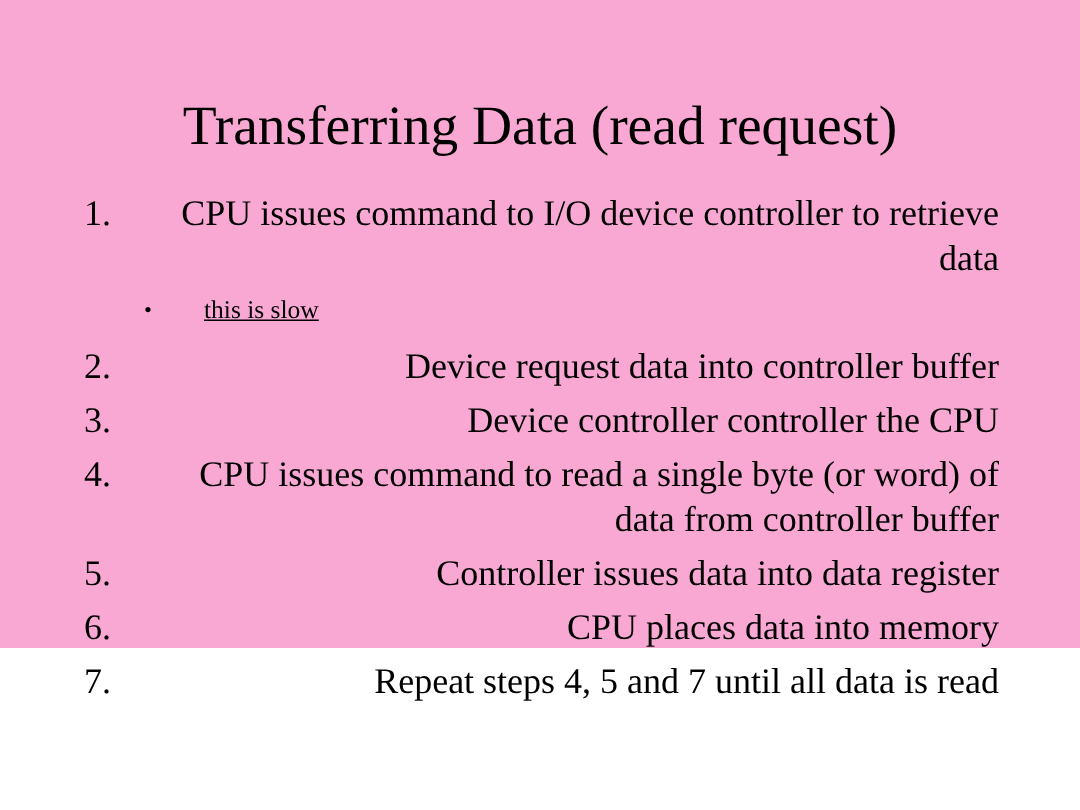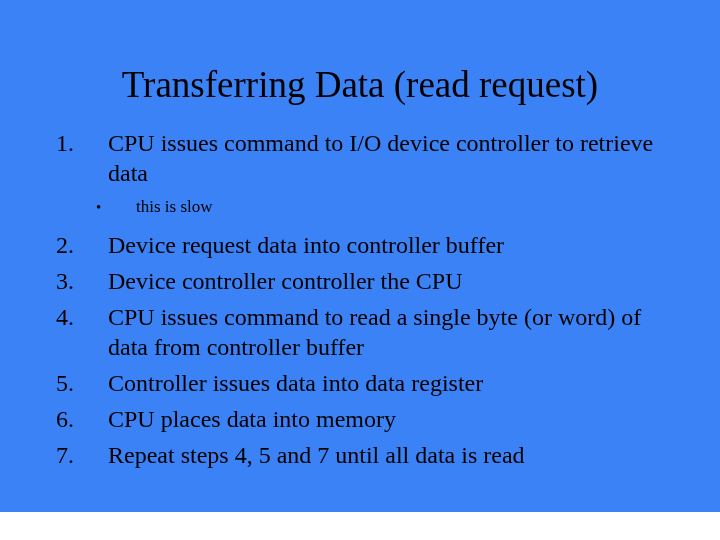--- a/index.html
+++ b/index.html
@@ -11,22 +11,22 @@
     width: 720px;
     height: 540px;
     background: #ffffff;
     font-family: "Liberation Serif", "DejaVu Serif", serif;
     color: #000000;
     overflow: hidden;
   }
   .slide {
     position: relative;
     width: 720px;
-    height: 512px;
-    background: #3b82f6;
+    height: 432px;
+    background: #f9a8d4;
     box-sizing: border-box;
   }
 
   
   .slide-title {
     position: absolute;
     left: 0;
     top: 38px;
     width: 720px;
     text-align: center;
@@ -55,21 +55,21 @@
   }
   .list-item .marker {
     flex: 0 0 auto;
     width: 52px;
     text-align: left;
     font-size: 24px;
     line-height: 30px;
   }
   .list-item .item-text {
     flex: 1 1 auto;
-    text-align: left;
+    text-align: right;
     font-size: 24px;
     line-height: 30px;
   }
 
   
   .sub-item {
     display: flex;
     align-items: flex-start;
     margin: 8px 0 12px 0;
     padding-left: 40px;
@@ -80,20 +80,21 @@
     flex: 0 0 auto;
     width: 40px;
     text-align: left;
     font-size: 15px;
     line-height: 22px;
   }
   .sub-item .sub-text {
     flex: 1 1 auto;
     font-size: 17px;
     line-height: 22px;
+    text-decoration: underline;
   }
 
   
   .gap-after-sub {
     margin-top: 2px;
   }
 </style>
 </head>
 <body>
 

